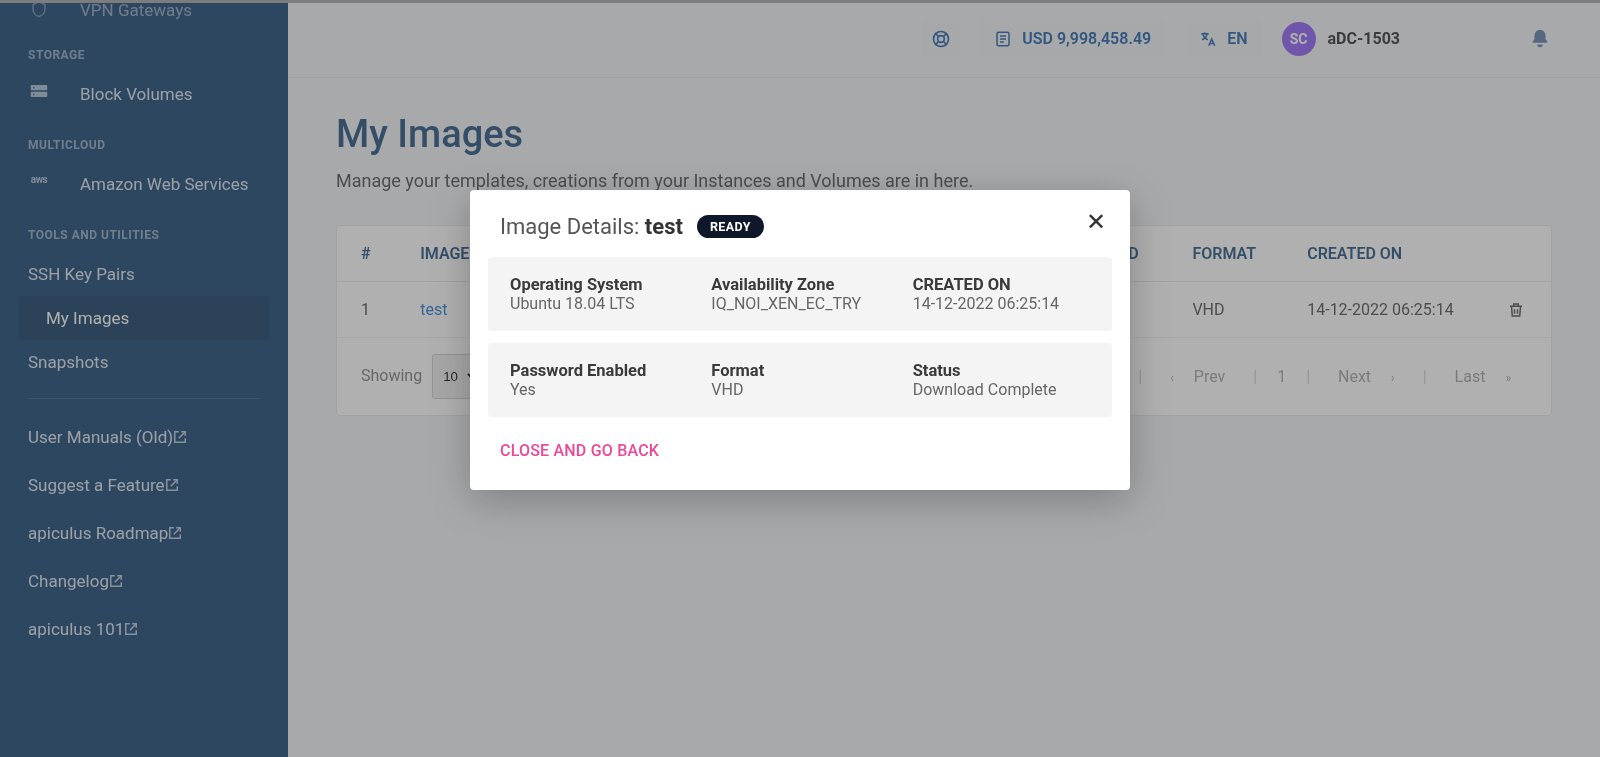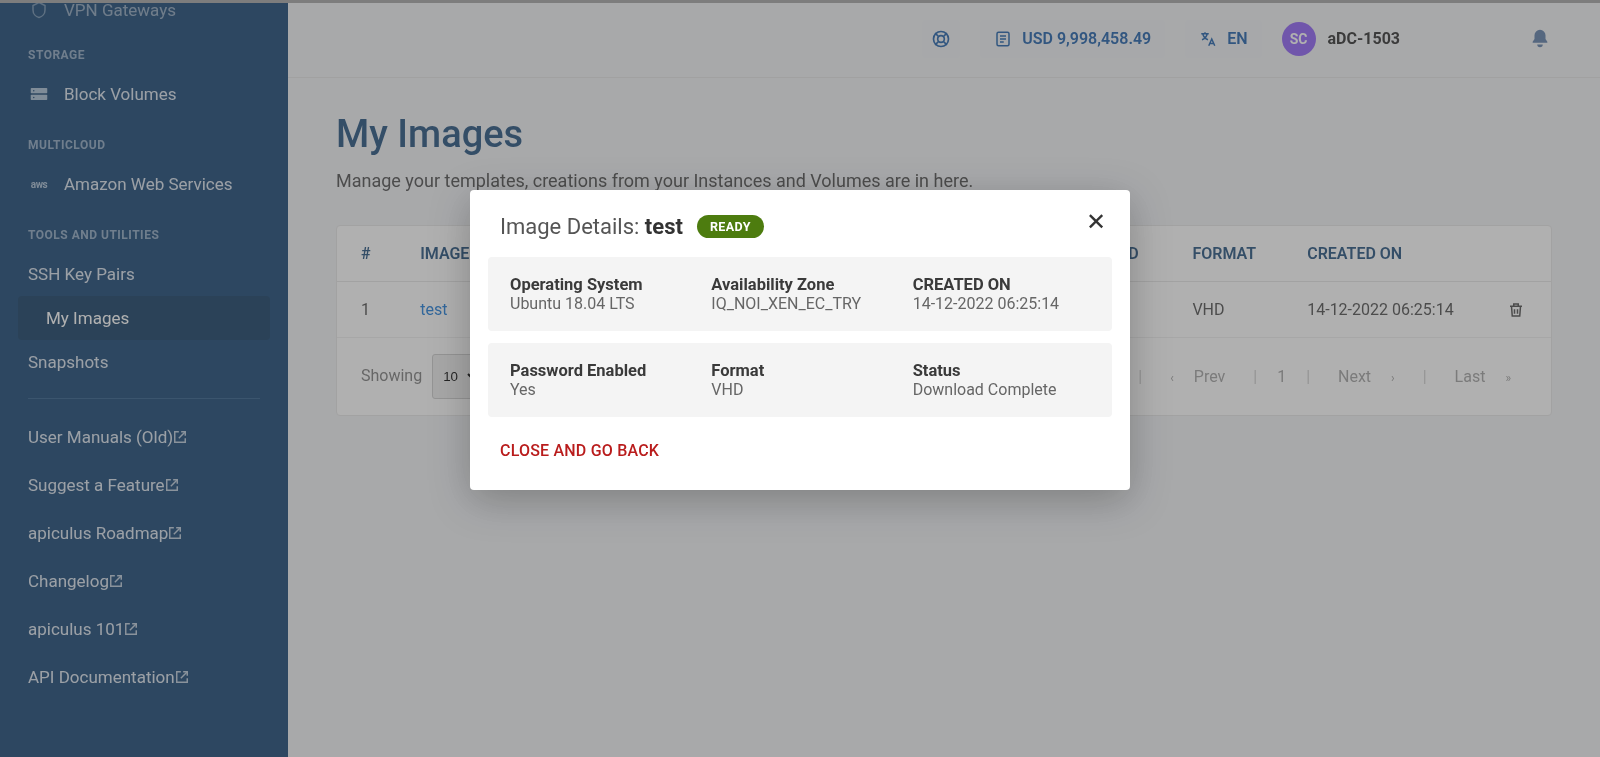--- a/index.html
+++ b/index.html
@@ -2,21 +2,21 @@
 <html><head>
 <meta charset="utf-8">
 <style>
   * { box-sizing: border-box; margin: 0; padding: 0; }
   html, body { width: 100%; height: 100%; font-family: -apple-system, BlinkMacSystemFont, "Segoe UI", Roboto, "Helvetica Neue", Arial, sans-serif; background: #f0f2f5; color: #333; }
   body { display: flex; overflow: hidden; }
 
   
   .sidebar { width: 288px; min-width: 288px; height: 100vh; background: #12416f; color: #d0dcea; overflow-y: auto; }
   .sidebar-inner { padding: 0 0 40px 0; }
-  .side-item, .side-link { display: flex; align-items: center; gap: 14px; padding: 12px 28px; font-size: 17px; color: #d9e2ed; cursor: pointer; }
+  .side-item, .side-link { display: flex; gap: 30px; padding: 12px 28px; font-size: 17px; color: #d9e2ed; cursor: pointer; }
   .side-item .icon-slot { width: 22px; display: flex; justify-content: center; color: #a7bdd3; }
   .side-item.active { background: #0d385f; color: #fff; border-radius: 4px; margin: 0 18px; padding: 12px 14px; }
   .side-section-title { font-size: 12px; letter-spacing: 0.5px; color: #8aa5c0; padding: 22px 28px 10px 28px; font-weight: 700; }
   .divider { height: 1px; background: #2b5a87; margin: 14px 28px; }
   .ext-link-row { display: flex; align-items: center; gap: 0; padding: 14px 28px; font-size: 17px; color: #d9e2ed; cursor: pointer; }
   .ext-icon { font-size: 14px; opacity: .85; }
   .side-item.no-icon { padding-left: 28px; }
 
   
   .main { flex: 1; display: flex; flex-direction: column; height: 100vh; position: relative; }
@@ -50,29 +50,29 @@
   .overlay { position: fixed; inset: 0; background: rgba(80,80,80,0.45); display: flex; align-items: flex-start; justify-content: center; padding-top: 190px; z-index: 50; }
 
   
   .top-edge { position: fixed; top: 0; left: 0; right: 0; height: 3px; background: #7d7d7d; z-index: 60; }
 
   
   .modal { width: 660px; background: #fff; border-radius: 4px; box-shadow: 0 10px 40px rgba(0,0,0,0.25); padding: 24px 0 30px 0; position: relative; }
   .modal-header { display: flex; align-items: center; gap: 14px; padding: 0 30px 18px 30px; }
   .modal-title { font-size: 22px; color: #555; font-weight: 400; }
   .modal-title .tname { font-weight: 700; color: #333; }
-  .badge-ready { background: #4d7c0f; color: #fff; font-size: 12.5px; font-weight: 700; letter-spacing: .4px; padding: 4px 13px; border-radius: 14px; }
+  .badge-ready { background: #0f172a; color: #fff; font-size: 12.5px; font-weight: 700; letter-spacing: .4px; padding: 4px 13px; border-radius: 14px; }
   .modal-close { position: absolute; top: 20px; right: 24px; font-size: 24px; color: #333; cursor: pointer; line-height: 1; }
 
   .detail-block { margin: 0 18px 12px 18px; background: #f4f4f4; border-radius: 4px; padding: 18px 22px; display: grid; grid-template-columns: repeat(3, 1fr); column-gap: 24px; row-gap: 4px; }
   .dk { font-size: 16.5px; font-weight: 700; color: #3a3a3a; }
   .dv { font-size: 16px; color: #666; }
 
   .modal-footer-link { padding: 12px 30px 0 30px; }
-  .modal-footer-link a { color: #b91c1c; font-size: 16px; text-decoration: none; font-weight: 500; letter-spacing: .2px; cursor: pointer; }
+  .modal-footer-link a { color: #ec4899; font-size: 16px; text-decoration: none; font-weight: 500; letter-spacing: .2px; cursor: pointer; }
 
   
   svg { display: block; }
 </style>
 </head>
 <body>
 
 <div class="top-edge"></div>
 
 <aside class="sidebar">
@@ -153,30 +153,20 @@
       <span class="ext-icon">
         <svg width="14" height="14" viewBox="0 0 24 24" fill="none" stroke="currentColor" stroke-width="2.5">
             <path d="M14 3h7v7"></path>
             <path d="M10 14L21 3"></path>
             <path d="M21 14v7H3V3h7"></path>
           </svg>
       </span>
     </div>
     <div class="ext-link-row">
       <span>apiculus 101</span>
-      <span class="ext-icon">
-        <svg width="14" height="14" viewBox="0 0 24 24" fill="none" stroke="currentColor" stroke-width="2.5">
-            <path d="M14 3h7v7"></path>
-            <path d="M10 14L21 3"></path>
-            <path d="M21 14v7H3V3h7"></path>
-          </svg>
-      </span>
-    </div>
-    <div class="ext-link-row">
-      <span>API Documentation</span>
       <span class="ext-icon">
         <svg width="14" height="14" viewBox="0 0 24 24" fill="none" stroke="currentColor" stroke-width="2.5">
             <path d="M14 3h7v7"></path>
             <path d="M10 14L21 3"></path>
             <path d="M21 14v7H3V3h7"></path>
           </svg>
       </span>
     </div>
   </div>
 </aside>

